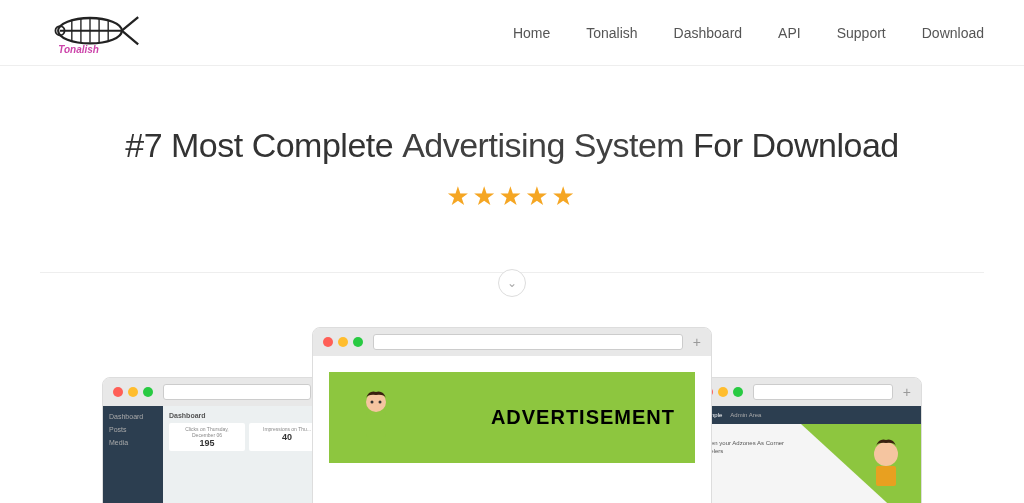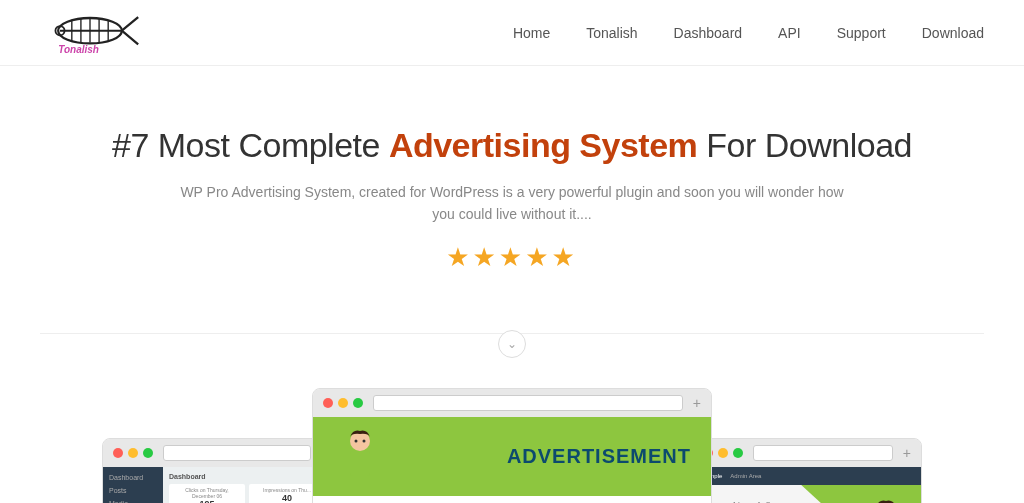--- a/index.html
+++ b/index.html
@@ -48,22 +48,22 @@
       padding: 60px 40px 40px;
     }
     .hero h1 {
       font-size: 34px;
       font-weight: 300;
       color: #333;
       margin-bottom: 16px;
       letter-spacing: -0.5px;
     }
     .hero h1 .highlight {
-      color: #c2410c;
-      font-weight: 700;
+      color: #404040;
+      font-weight: 400;
     }
     .hero p {
       font-size: 14px;
       color: #888;
       max-width: 680px;
       margin: 0 auto 16px;
       line-height: 1.6;
     }
     .stars {
       font-size: 26px;
@@ -158,26 +158,26 @@
     }
     .browser-main .browser-content {
       background: #fff;
       height: 200px;
       overflow: hidden;
     }
 
     
     .ad-banner {
       background: #8dc63f;
-      color: #0c4a6e;
+      color: #000000;
       display: flex;
       align-items: center;
       justify-content: space-between;
-      padding: 12px 20px;
-      margin: 0;
+      padding: 18px 20px;
+      margin: 16px;
     }
     .ad-banner-text {
       font-size: 20px;
       font-weight: 700;
       letter-spacing: 1px;
     }
     .ad-person {
       width: 55px;
       height: 55px;
       position: relative;
@@ -348,21 +348,20 @@
     <a href="#">API</a>
     <a href="#">Support</a>
     <a href="#" class="download">Download</a>
   </nav>
 </header>
 
 <section class="hero">
   <h1>
     <span>#7 Most Complete </span><span class="highlight">Advertising System</span><span> For Download</span>
   </h1>
-  <p>WP Pro Advertising System, created for WordPress is a very powerful plugin and soon you will wonder how you could live without it....</p>
   <div class="stars">★★★★★</div>
 </section>
 
 <hr class="divider">
 
 <div class="chevron-container">
   <button class="chevron-btn">
     <span>⌄</span>
   </button>
 </div>

